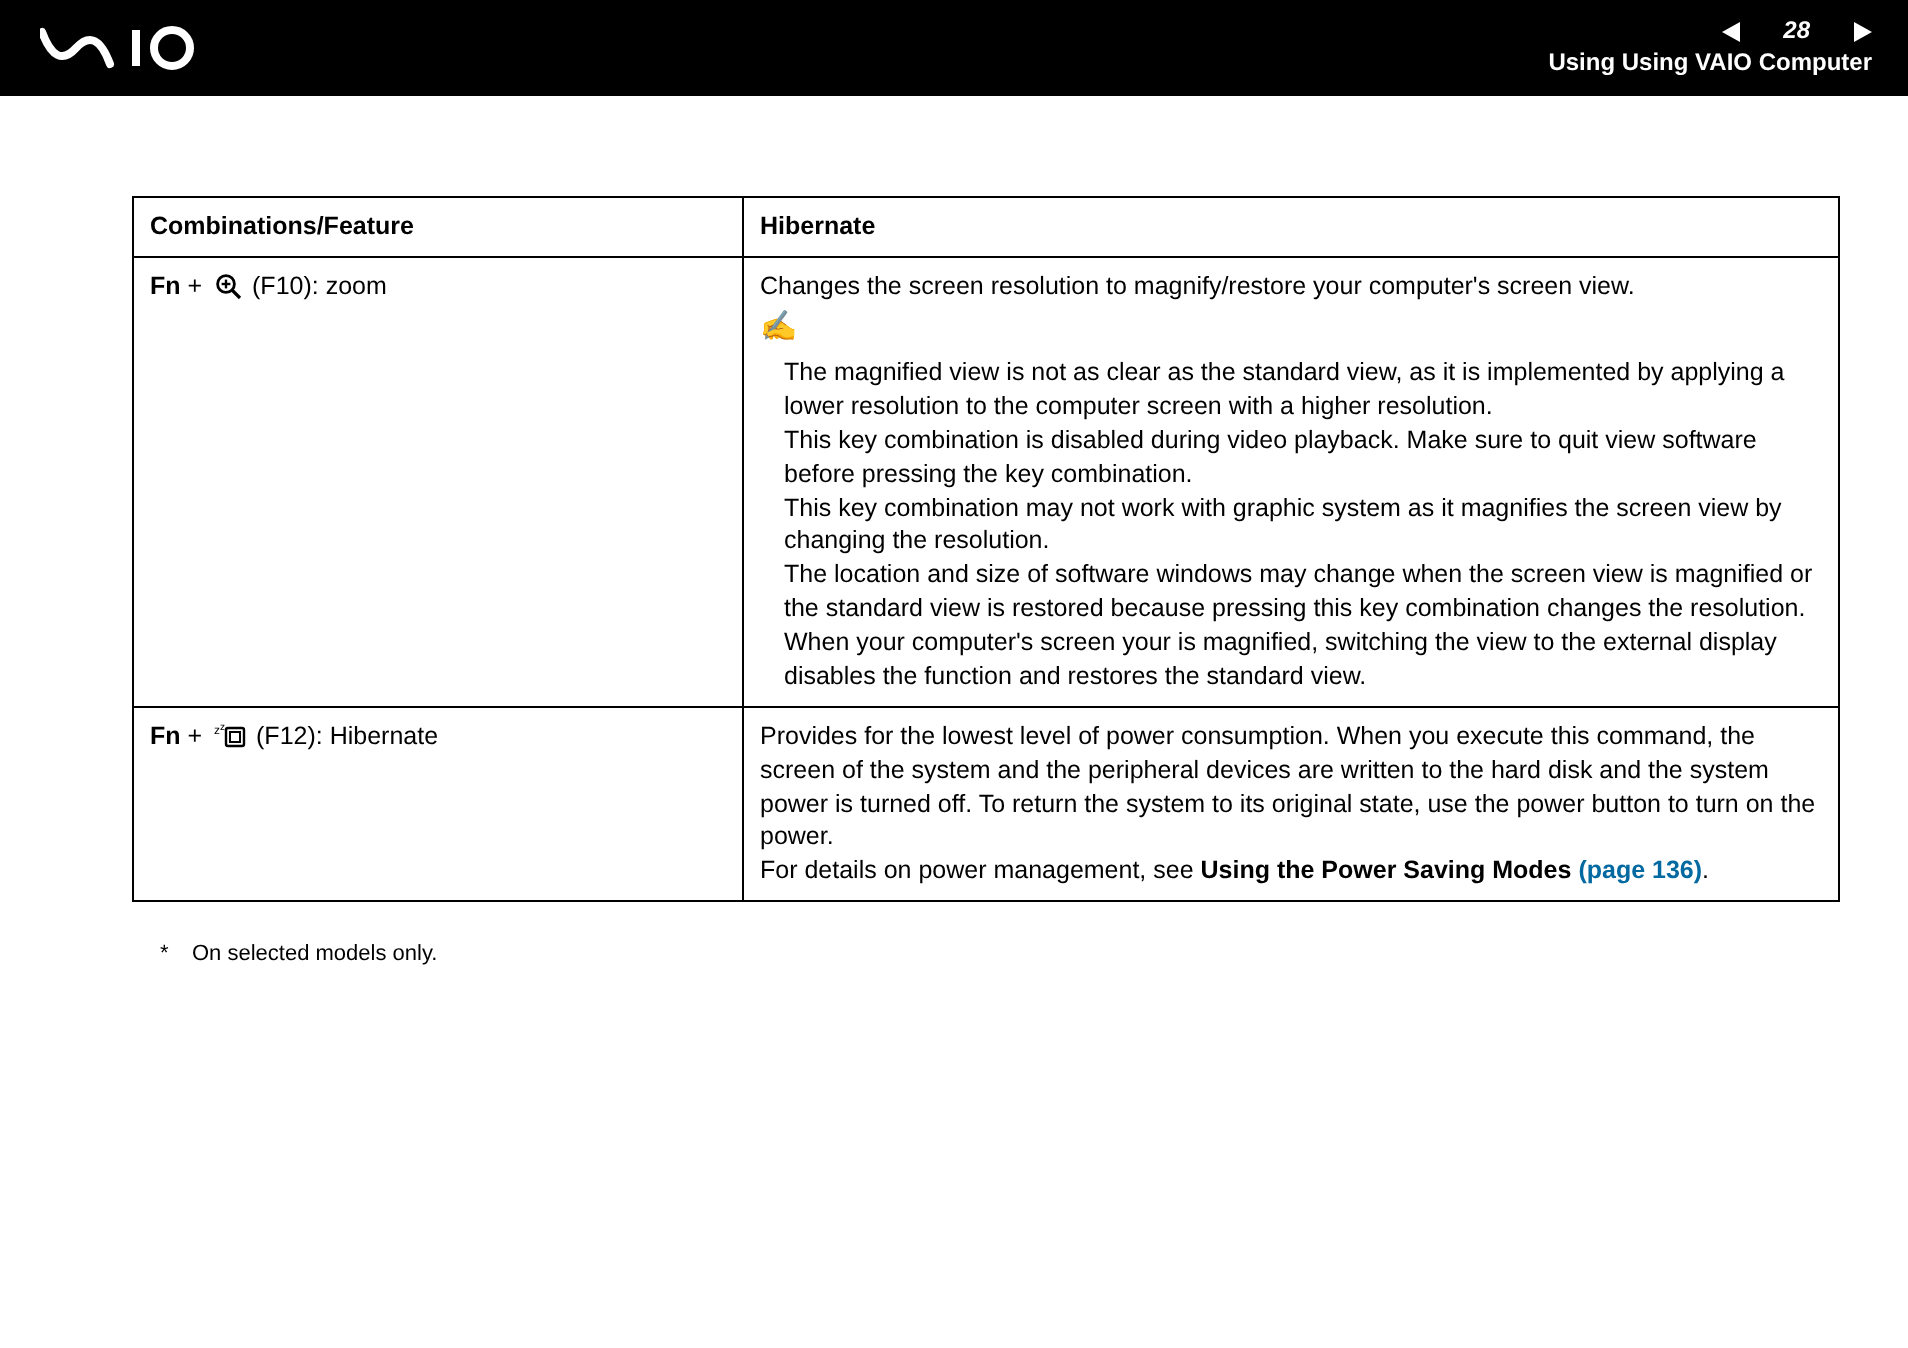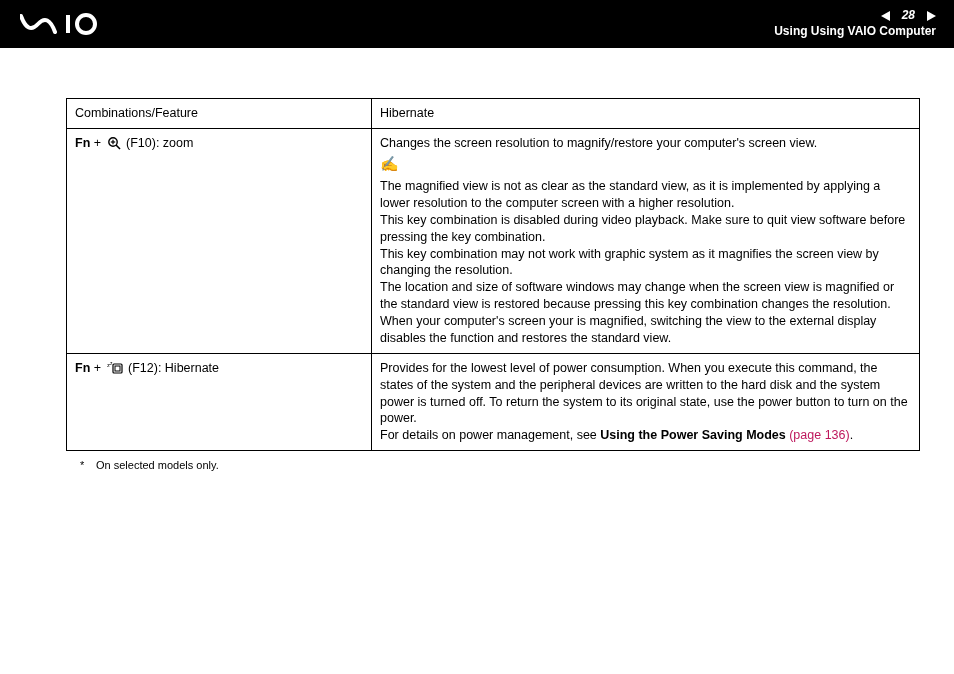--- a/index.html
+++ b/index.html
@@ -28,21 +28,21 @@
   .nav-block {
     text-align: right;
     font-weight: bold;
     font-size: 12px;
     line-height: 1.3;
   }
   .nav-top {
     display: flex;
     align-items: center;
     justify-content: flex-end;
-    gap: 12px;
+    gap: 22px;
     font-style: italic;
   }
   .arrow {
     display: inline-block;
     width: 0; height: 0;
     border-top: 5px solid transparent;
     border-bottom: 5px solid transparent;
     cursor: pointer;
   }
   .arrow-left { border-right: 9px solid #fff; }
@@ -58,50 +58,51 @@
   col.col1 { width: 305px; }
   th, td {
     border: 1px solid #000;
     text-align: left;
     vertical-align: top;
     padding: 6px 8px;
     font-size: 12.5px;
     line-height: 1.35;
   }
   th {
-    font-weight: normal;
+    font-weight: bold;
     margin-top: 12px;
   }
   .feat-prefix { font-weight: bold; text-align: center; }
   .key { font-weight: normal; }
   .icon-inline {
     display: inline-block;
     vertical-align: -3px;
     margin: 0 2px;
   }
   .note-icon {
     color: #0aa8a8;
     font-size: 15px;
     display: block;
     margin: 2px 0 4px 0;
   }
   .narrow {
     font-family: "Arial Narrow", Arial, sans-serif;
     font-stretch: condensed;
     font-size: 12.5px;
     line-height: 1.35;
+    margin-left: 12px;
   }
   .link {
-    color: #be185d;
-    font-weight: normal;
+    color: #0369a1;
+    font-weight: bold;
     cursor: pointer;
   }
   .footnote {
     font-size: 11px;
-    margin-top: 8px;
+    margin-top: 20px;
     padding-left: 14px;
   }
   .ast { display:inline-block; width: 16px; }
 </style>
 </head>
 <body>
 
 <div class="header-bar">
   <div class="logo">
     <svg width="110" height="22" viewBox="0 0 110 22">
@@ -159,21 +160,21 @@
       <tr>
         <td>
           <span class="feat-prefix">Fn</span><span> + </span><span class="icon-inline"><svg width="16" height="14" viewBox="0 0 16 14">
                 <text x="0" y="6" font-size="6" font-family="Arial">z</text>
                 <text x="3" y="4" font-size="5" font-family="Arial">z</text>
                 <rect x="6" y="3" width="9" height="9" rx="1" stroke="#000" stroke-width="1.2" fill="none"></rect>
                 <rect x="8" y="5" width="5" height="5" stroke="#000" stroke-width="1" fill="none"></rect>
               </svg></span> <span class="key">(F12)</span><span>: Hibernate</span>
         </td>
         <td>
-          <div>Provides for the lowest level of power consumption. When you execute this command, the states of the system and the peripheral devices are written to the hard disk and the system power is turned off. To return the system to its original state, use the power button to turn on the power.</div>
+          <div>Provides for the lowest level of power consumption. When you execute this command, the screen of the system and the peripheral devices are written to the hard disk and the system power is turned off. To return the system to its original state, use the power button to turn on the power.</div>
           <div>
             <span>For details on power management, see </span><b>Using the Power Saving Modes</b> <span class="link">(page 136)</span><span>.</span>
           </div>
         </td>
       </tr>
     </tbody>
   </table>
 
   <div class="footnote">
     <span class="ast">*</span><span>On selected models only.</span>

